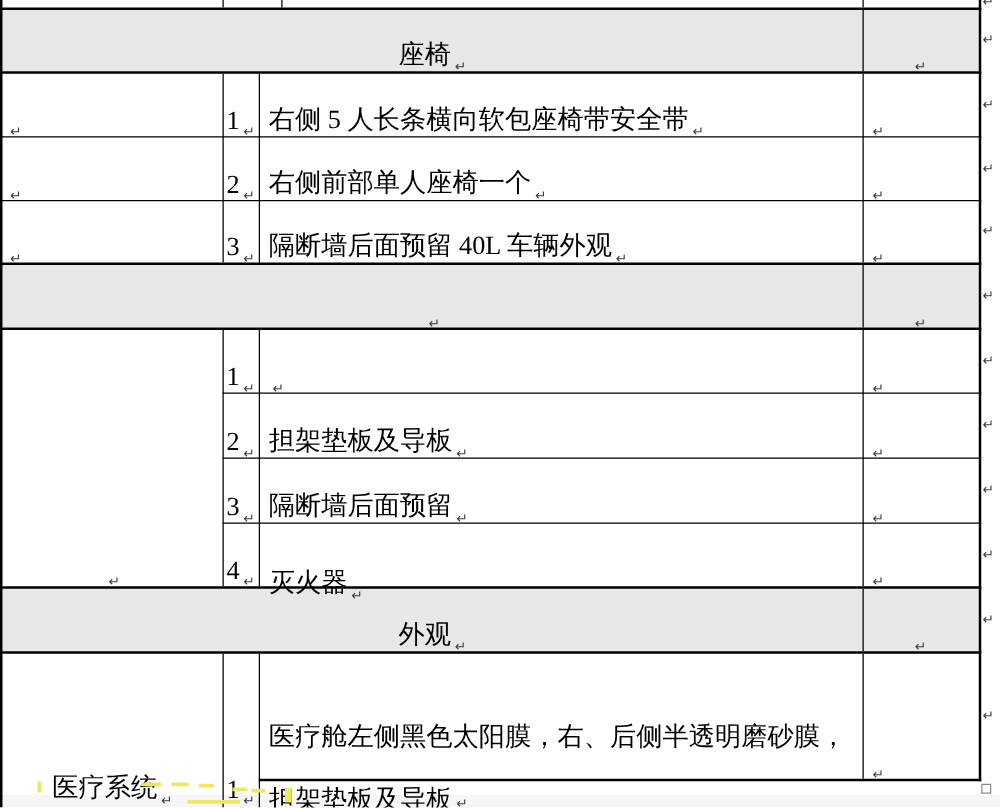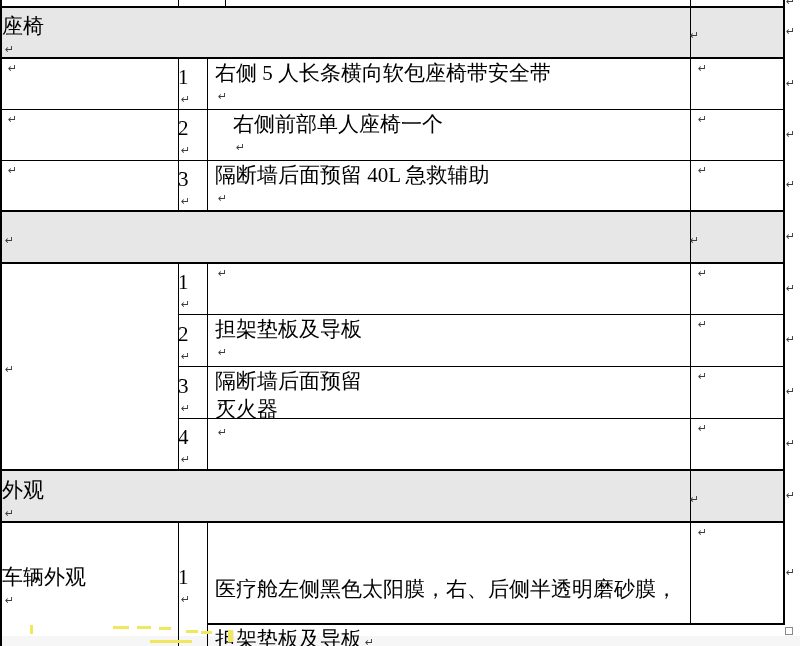--- a/index.html
+++ b/index.html
@@ -9,27 +9,26 @@
     width:800px;height:646px;
     background:#ffffff;
     overflow:hidden;
     font-family:"Liberation Serif", serif;
   }
   .hline,.vline{position:absolute;background:#000000;}
   .grayband{position:absolute;background:#e7e7e7;}
   .cell{
     position:absolute;
     display:flex;
-    align-items:flex-start;
+    align-items:flex-end;
     box-sizing:border-box;
     font-size:21px;
     color:#000000;
     white-space:nowrap;
     overflow:visible;
-    flex-direction:column;
   }
   .center{justify-content:center;}
   .padl{padding-left:8px;}
   .padl6{padding-left:6px;}
   .mark{
     font-family:"DejaVu Sans", sans-serif;
     font-size:11px;
     color:#3d3d3d;
     margin-left:3px;
     position:relative;top:3px;
@@ -126,37 +125,37 @@
     <span class="mark solo-mark">↵</span>
   </div>
 
   <div class="cell padl6" style="left:2px;top:110px;width:176px;height:50px;">
     <span class="mark solo-mark">↵</span>
   </div>
   <div class="cell center" style="left:178px;top:110px;width:29px;height:50px;">
     <span>2</span>
       <span class="mark">↵</span>
   </div>
-  <div class="cell padl" style="left:225px;top:110px;width:483px;height:50px;">
+  <div class="cell padl" style="left:207px;top:110px;width:483px;height:50px;">
     <span>右侧前部单人座椅一个</span>
       <span class="mark">↵</span>
   </div>
   <div class="cell padl" style="left:690px;top:110px;width:93px;height:50px;">
     <span class="mark solo-mark">↵</span>
   </div>
 
   <div class="cell padl6" style="left:2px;top:161px;width:176px;height:49px;">
     <span class="mark solo-mark">↵</span>
   </div>
   <div class="cell center" style="left:178px;top:161px;width:29px;height:49px;">
     <span>3</span>
       <span class="mark">↵</span>
   </div>
   <div class="cell padl" style="left:207px;top:161px;width:483px;height:49px;">
-    <span>隔断墙后面预留 40L 急救辅助</span>
+    <span>隔断墙后面预留 40L 车辆外观</span>
       <span class="mark">↵</span>
   </div>
   <div class="cell padl" style="left:690px;top:161px;width:93px;height:49px;">
     <span class="mark solo-mark">↵</span>
   </div>
 
   <div class="cell center" style="left:2px;top:212px;width:688px;height:50px;">
       <span class="mark">↵</span>
   </div>
   <div class="cell center" style="left:690px;top:212px;width:93px;height:50px;">
@@ -199,38 +198,38 @@
       <span class="mark">↵</span>
   </div>
   <div class="cell padl" style="left:690px;top:367px;width:93px;height:51px;">
     <span class="mark solo-mark">↵</span>
   </div>
 
   <div class="cell center" style="left:178px;top:419px;width:29px;height:50px;">
     <span>4</span>
       <span class="mark">↵</span>
   </div>
-  <div class="cell padl" style="left:207px;top:395px;width:483px;height:50px;">
+  <div class="cell padl" style="left:207px;top:430px;width:483px;height:50px;">
     <span>灭火器</span>
       <span class="mark">↵</span>
   </div>
   <div class="cell padl" style="left:690px;top:419px;width:93px;height:50px;">
     <span class="mark solo-mark">↵</span>
   </div>
 
   <div class="cell center" style="left:2px;top:471px;width:688px;height:50px;">
     <span>外观</span>
       <span class="mark">↵</span>
   </div>
   <div class="cell center" style="left:690px;top:471px;width:93px;height:50px;">
     <span class="mark solo-mark">↵</span>
   </div>
 
   <div class="cell center" style="left:2px;top:523px;width:176px;height:121px;">
-    <span>车辆外观</span>
+    <span>医疗系统</span>
       <span class="mark">↵</span>
   </div>
   <div class="cell center" style="left:178px;top:523px;width:29px;height:121px;">
     <span>1</span>
       <span class="mark">↵</span>
   </div>
   <div class="cell padl twoline" style="left:207px;top:523px;width:483px;height:100px;">
     <span class="line">
         <span>医疗舱左侧黑色太阳膜，右、后侧半透明磨砂膜，</span>
       </span>

